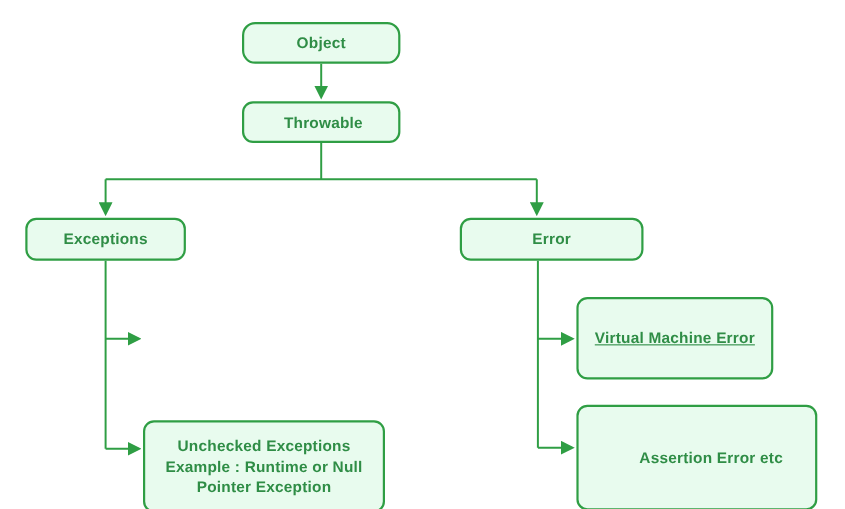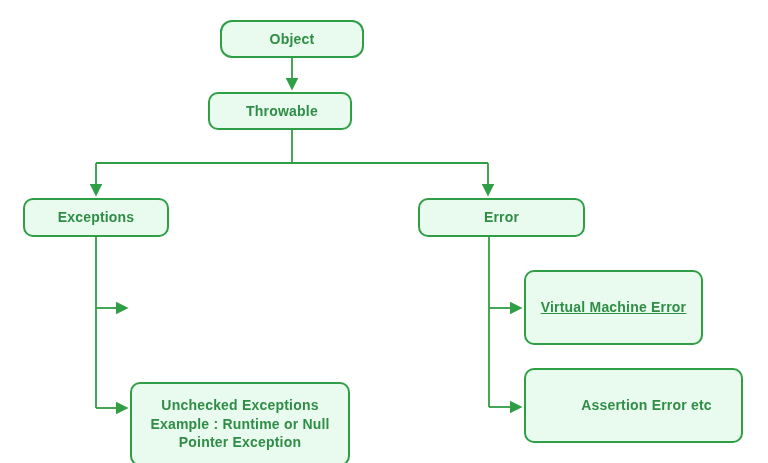--- a/index.html
+++ b/index.html
@@ -41,27 +41,27 @@
     border-radius: 10px;
     color: var(--text);
     font-weight: bold;
     font-size: 14px;
     letter-spacing: 0.2px;
     line-height: 1.35;
     white-space: pre-line;
     padding: 2px 6px;
   }
   .node-object    { left: 220px; top: 20px;  width: 144px; height: 38px; border-radius: 12px; }
-  .node-throwable { left: 208px; top: 92px;  width: 144px; height: 38px; padding-left: 10px; }
+  .node-throwable { left: 220px; top: 92px;  width: 144px; height: 38px; padding-left: 10px; }
   .node-exceptions{ left: 23px;  top: 198px; width: 146px; height: 39px; }
   .node-error     { left: 418px; top: 198px; width: 167px; height: 39px; }
   .node-checked   { left: 130px; top: 272px; width: 220px; height: 72px; }
   .node-unchecked { left: 130px; top: 370px; width: 220px; height: 84px; margin-top: 12px; }
   .node-vm-error  { left: 524px; top: 270px; width: 179px; height: 75px; text-decoration: underline; }
-  .node-assertion { left: 524px; top: 368px; width: 219px; height: 75px; padding-left: 32px; }
+  .node-assertion { left: 524px; top: 368px; width: 219px; height: 96px; padding-left: 32px; }
 </style>
 </head>
 <body>
 
 <div class="canvas">
 
   <svg class="connectors" viewBox="0 0 768 463" xmlns="http://www.w3.org/2000/svg">
     <defs>
       <marker id="arrow" viewBox="0 0 10 10" refX="8" refY="5" markerWidth="7" markerHeight="7" orient="auto-start-reverse">
         <path class="arrowhead-shape" d="M 0 0 L 10 5 L 0 10 z"></path>

